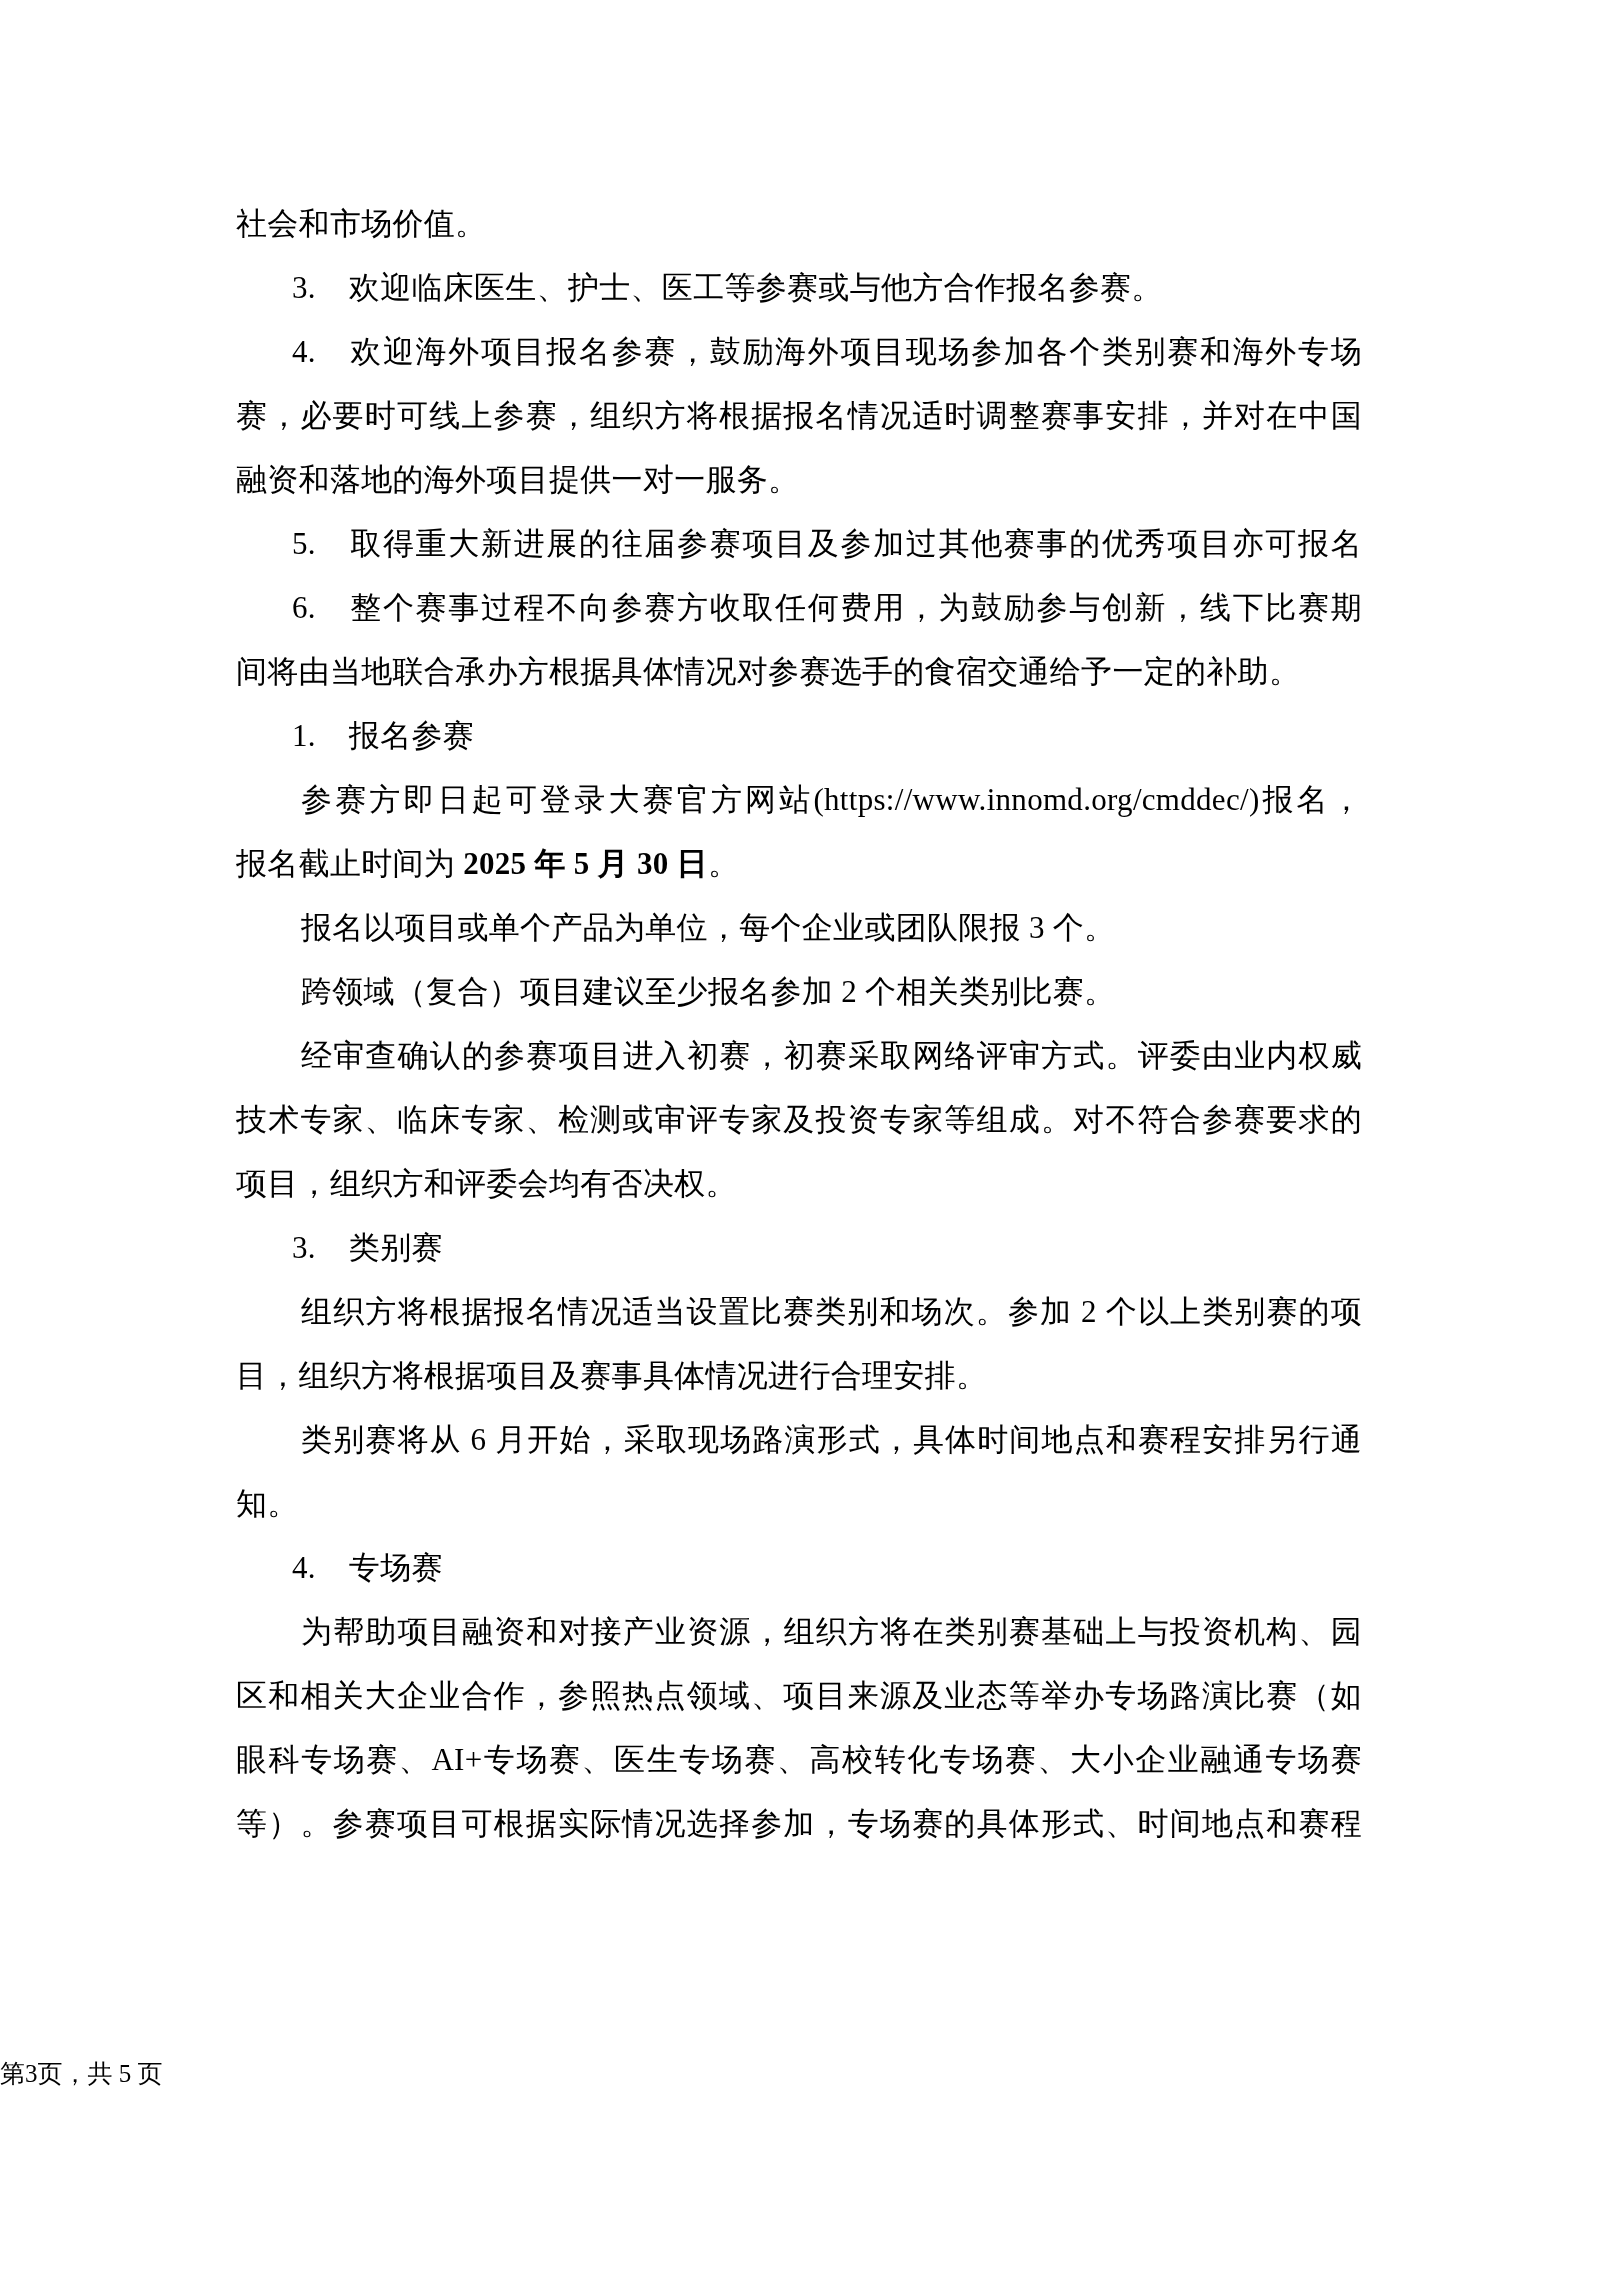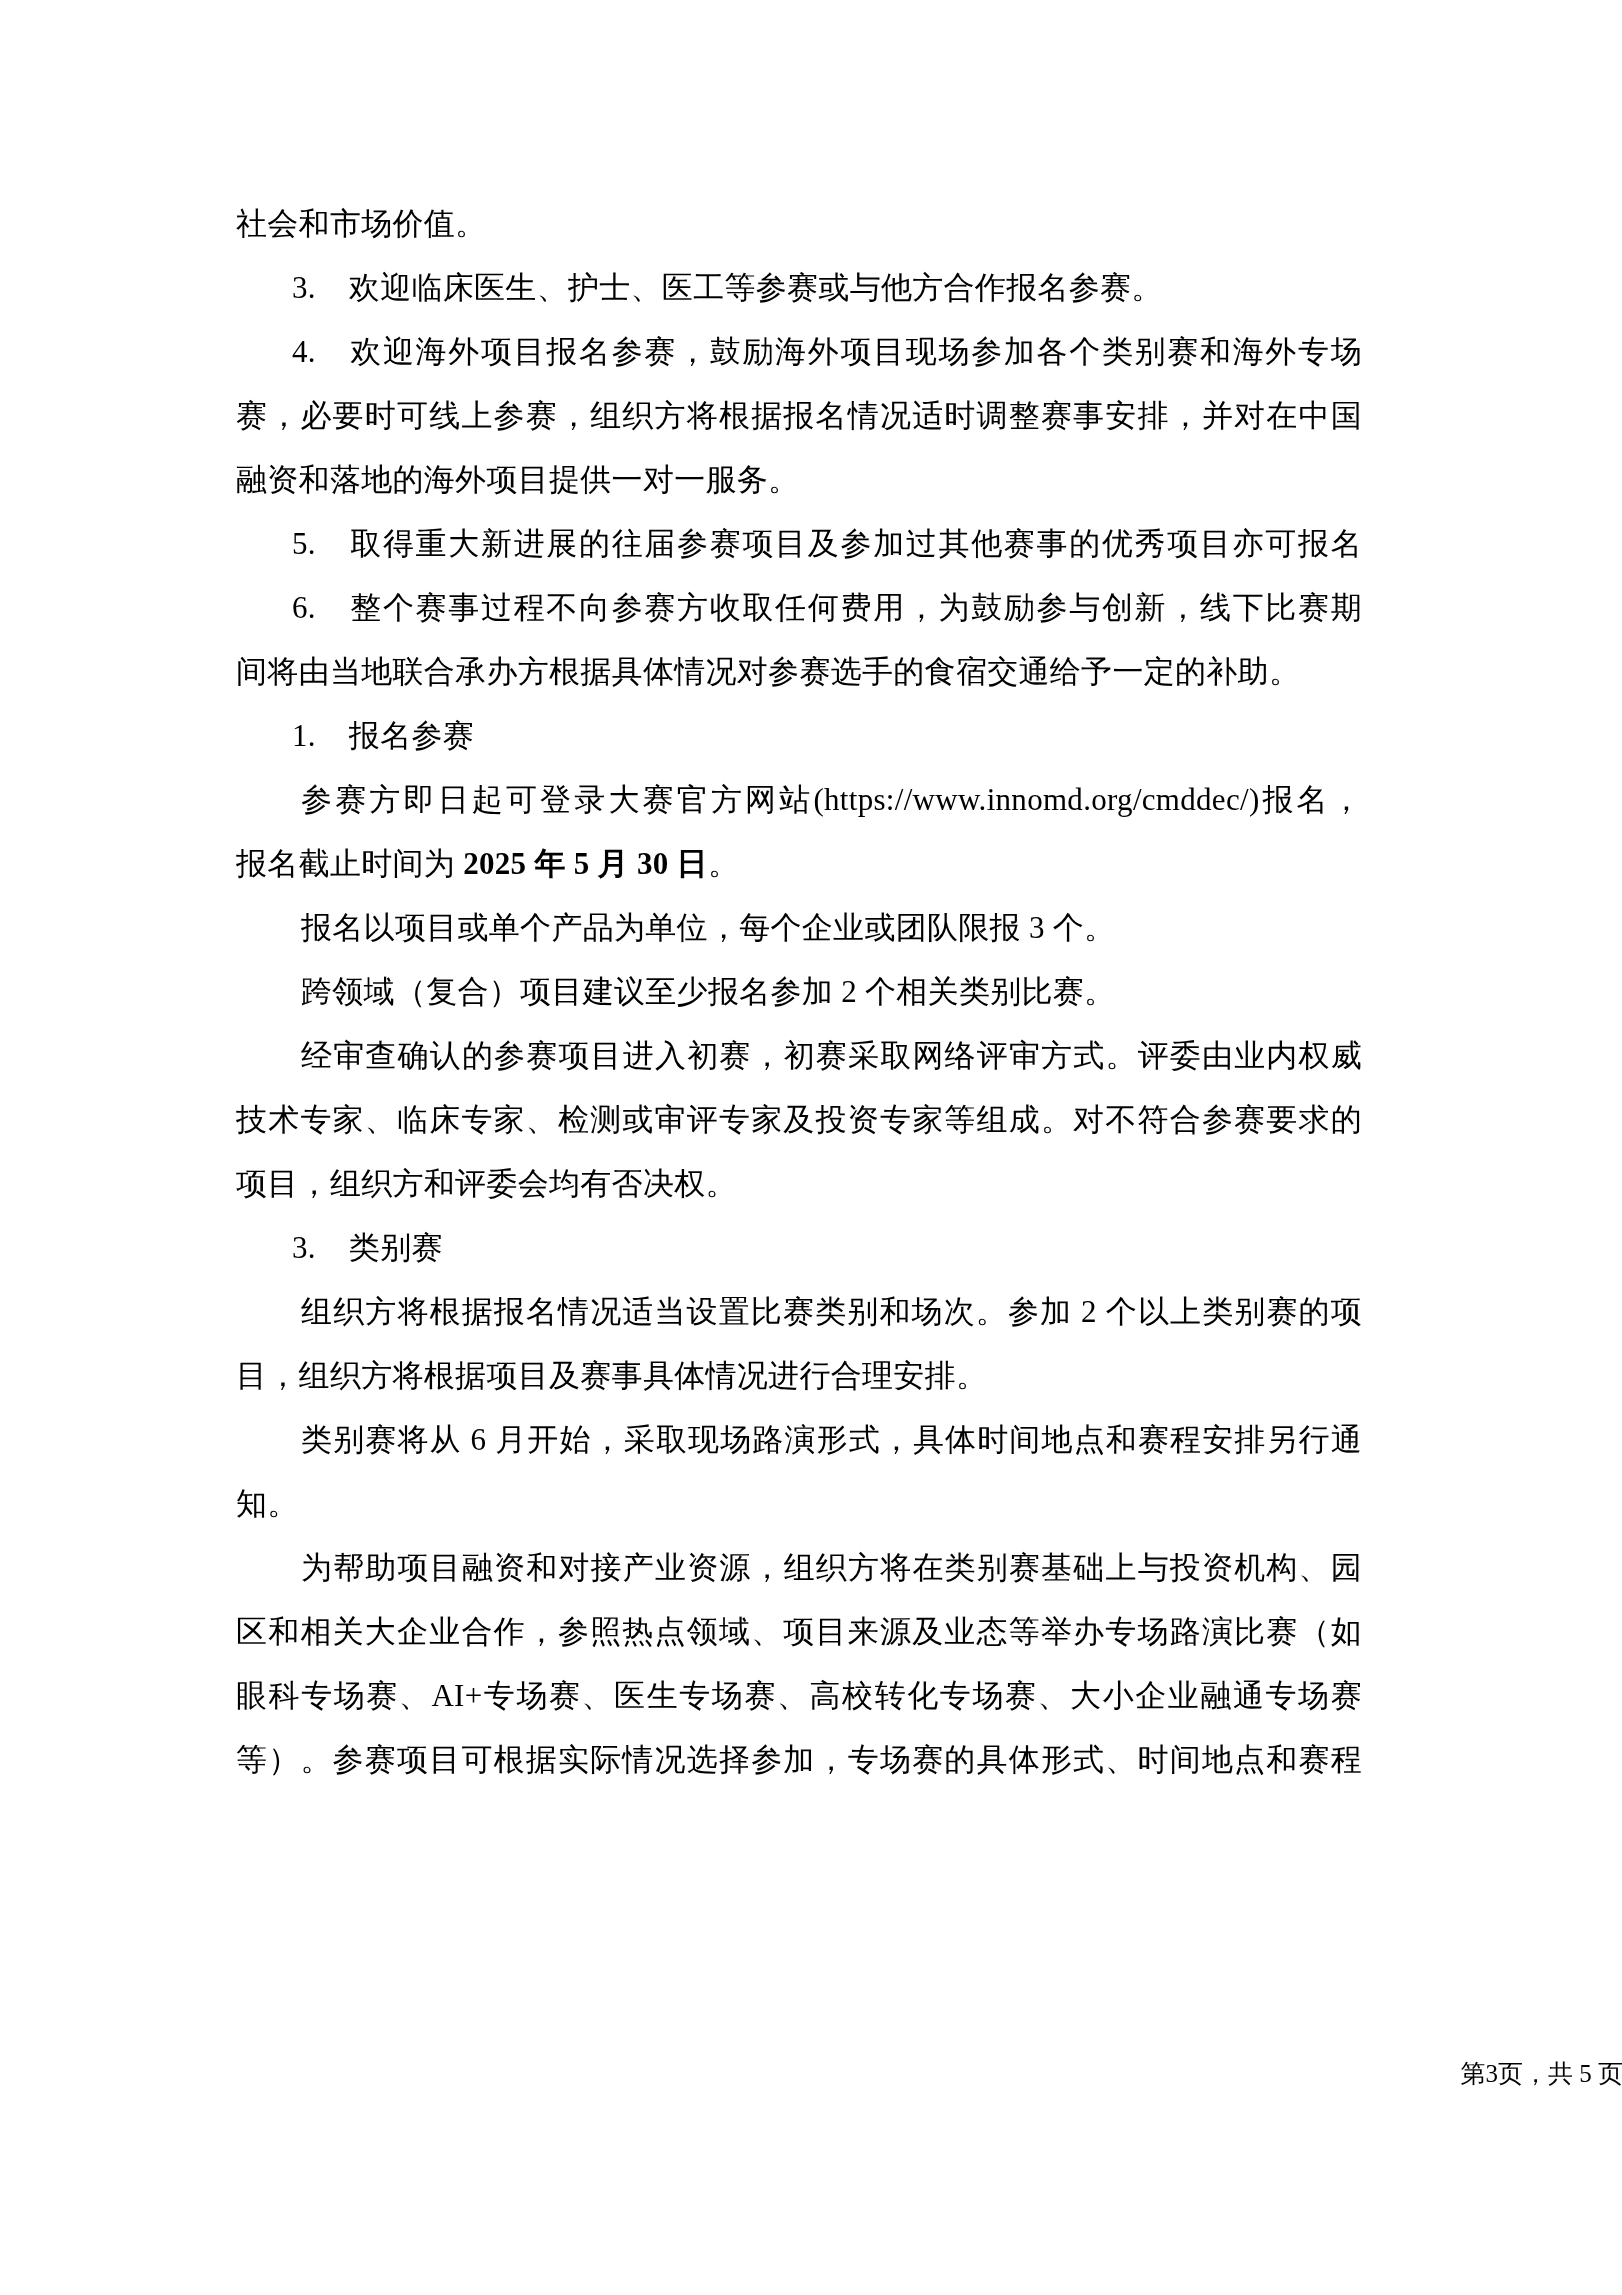--- a/index.html
+++ b/index.html
@@ -49,21 +49,21 @@
     margin-right: 33px;
   }
   .bold { font-weight: bold; }
   .footer {
     position: absolute;
     top: 2048px;
     left: 0;
     right: 0;
     height: 52px;
     line-height: 52px;
-    text-align: right;
+    text-align: left;
     font-size: 25px;
     font-family: "Liberation Serif", "DejaVu Serif", serif;
   }
 </style>
 </head>
 <body>
 
 <div class="page">
   <div class="doc-body">
       <div class="line cont"><span>社会和市场价值。</span></div>
@@ -80,20 +80,21 @@
       <div class="line first"><span>报名以项目或单个产品为单位，每个企业或团队限报 3 个。</span></div>
       <div class="line first"><span>跨领域（复合）项目建议至少报名参加 2 个相关类别比赛。</span></div>
       <div class="line first fill"><span>经审查确认的参赛项目进入初赛，初赛采取网络评审方式。评委由业内权威</span></div>
       <div class="line cont fill"><span>技术专家、临床专家、检测或审评专家及投资专家等组成。对不符合参赛要求的</span></div>
       <div class="line cont"><span>项目，组织方和评委会均有否决权。</span></div>
       <div class="line num-line"><span class="num-label">3.</span><span>类别赛</span></div>
       <div class="line first fill"><span>组织方将根据报名情况适当设置比赛类别和场次。参加 2 个以上类别赛的项</span></div>
       <div class="line cont"><span>目，组织方将根据项目及赛事具体情况进行合理安排。</span></div>
       <div class="line first fill"><span>类别赛将从 6 月开始，采取现场路演形式，具体时间地点和赛程安排另行通</span></div>
       <div class="line cont"><span>知。</span></div>
+      <div class="line num-line"><span class="num-label">4.</span><span>专场赛</span></div>
       <div class="line first fill"><span>为帮助项目融资和对接产业资源，组织方将在类别赛基础上与投资机构、园</span></div>
       <div class="line cont fill"><span>区和相关大企业合作，参照热点领域、项目来源及业态等举办专场路演比赛（如</span></div>
       <div class="line cont fill"><span>眼科专场赛、AI+专场赛、医生专场赛、高校转化专场赛、大小企业融通专场赛</span></div>
       <div class="line cont fill"><span>等）。参赛项目可根据实际情况选择参加，专场赛的具体形式、时间地点和赛程</span></div>
     </div>
   <div class="footer">第3页，共 5 页</div>
 </div>
 
 
 </body></html>

